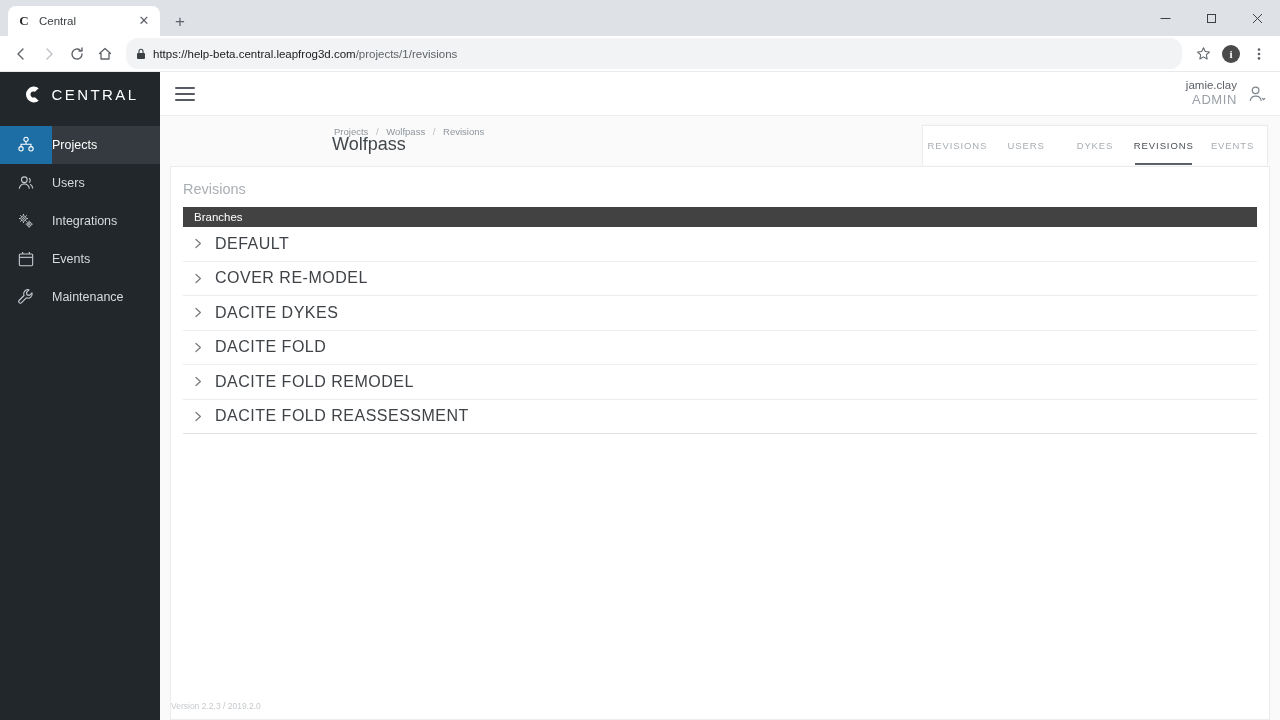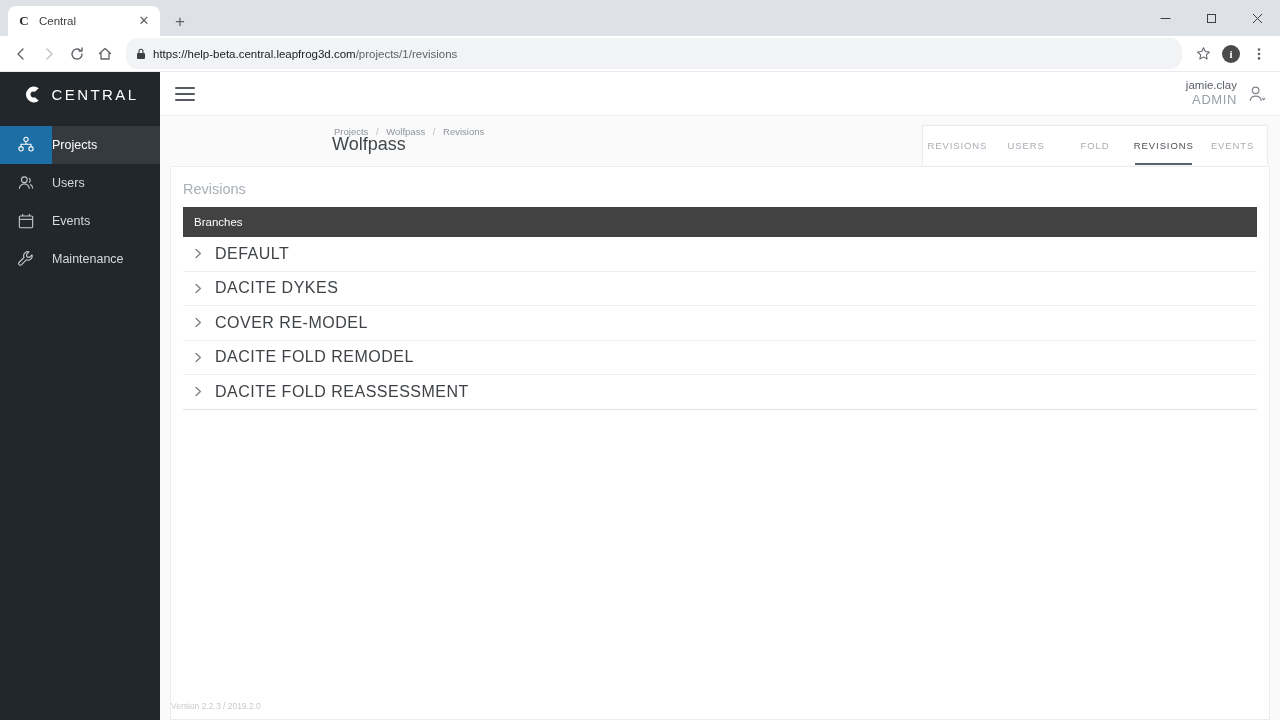--- a/index.html
+++ b/index.html
@@ -168,21 +168,21 @@
 
   .panel {
     margin-top: 42px; flex: 1; background: #ffffff;
     border: 1px solid #ececec; position: relative; min-height: 0;
     display: flex; flex-direction: column;
   }
   .panel-title {
     font-size: 14.5px; color: #a9afb5; padding: 14px 12px 10px 12px; flex: none;
   }
   .branches-bar {
-    margin: 0 12px; height: 30px; background: #424242;
+    margin: 0 12px; height: 20px; background: #424242;
     display: flex; align-items: center; padding: 0 11px; flex: none;
   }
   .branches-bar .bb-label { font-size: 11.5px; color: #ffffff; }
   .branch-list { margin: 0 12px; flex: none; }
   .branch-row {
     height: 34.5px; display: flex; align-items: center;
     border-bottom: 1px solid #ededed; padding-left: 11px; gap: 12px;
   }
   .branch-row:last-child { border-bottom: 1px solid #e2e2e2; }
   .chev { width: 9px; flex: none; display: flex; align-items: center; color: #77797c; }
@@ -305,20 +305,33 @@
             <svg width="20" height="20" viewBox="0 0 24 24" fill="none" stroke="#c7ccd1" stroke-width="1.3">
               <circle cx="10" cy="8" r="3.4"></circle>
                 <path d="M4 19 A6 6 0 0 1 16 19"></path>
               <path d="M15.5 6.2 A3 3 0 0 1 15.5 11.5"></path>
                 <path d="M17 13.6 A5.6 5.6 0 0 1 20 18.6"></path>
             </svg>
           </span>
           <span class="navlabel">Users</span>
         </div>
 
+        <div class="navitem">
+          <span class="navicon">
+            <svg width="20" height="20" viewBox="0 0 24 24" fill="none" stroke="#c7ccd1" stroke-width="1.2">
+              <circle cx="9" cy="9" r="3.2"></circle>
+                <circle cx="9" cy="9" r="1.1"></circle>
+              <path d="M9 3.6 V5 M9 13 V14.4 M3.6 9 H5 M13 9 H14.4 M5.2 5.2 L6.2 6.2 M11.8 11.8 L12.8 12.8 M12.8 5.2 L11.8 6.2 M6.2 11.8 L5.2 12.8"></path>
+              <circle cx="15.8" cy="15.8" r="2.6"></circle>
+                <circle cx="15.8" cy="15.8" r="0.9"></circle>
+              <path d="M15.8 11.6 V12.8 M15.8 18.8 V20 M11.6 15.8 H12.8 M18.8 15.8 H20"></path>
+            </svg>
+          </span>
+          <span class="navlabel">Integrations</span>
+        </div>
 
         <div class="navitem">
           <span class="navicon">
             <svg width="20" height="20" viewBox="0 0 24 24" fill="none" stroke="#c7ccd1" stroke-width="1.3">
               <rect x="4" y="6" width="16" height="14" rx="1.3"></rect>
                 <path d="M4 10 H20"></path>
               <path d="M8 6 V3.6 M16 6 V3.6"></path>
             </svg>
           </span>
           <span class="navlabel">Events</span>
@@ -375,21 +388,21 @@
         <div class="page-title">Wolfpass</div>
 
         <div class="tabcard">
           <div class="ptab">
               <span>REVISIONS</span>
             </div>
           <div class="ptab">
               <span>USERS</span>
             </div>
           <div class="ptab">
-              <span>FOLD</span>
+              <span>DYKES</span>
             </div>
           <div class="ptab active">
               <span>REVISIONS</span>
             </div>
           <div class="ptab">
               <span>EVENTS</span>
             </div>
         </div>
 
         <div class="panel">
@@ -410,32 +423,40 @@
               </span>
               <span class="branch-name">DEFAULT</span>
             </div>
 
             <div class="branch-row">
               <span class="chev">
                 <svg width="9" height="11" viewBox="0 0 9 11">
                     <path d="M2 1.5 L6.4 5.5 L2 9.5" stroke="currentColor" stroke-width="1.2" fill="none" stroke-linecap="round" stroke-linejoin="round"></path>
                   </svg>
               </span>
+              <span class="branch-name">COVER RE-MODEL</span>
+            </div>
+
+            <div class="branch-row">
+              <span class="chev">
+                <svg width="9" height="11" viewBox="0 0 9 11">
+                    <path d="M2 1.5 L6.4 5.5 L2 9.5" stroke="currentColor" stroke-width="1.2" fill="none" stroke-linecap="round" stroke-linejoin="round"></path>
+                  </svg>
+              </span>
               <span class="branch-name">DACITE DYKES</span>
             </div>
 
             <div class="branch-row">
               <span class="chev">
                 <svg width="9" height="11" viewBox="0 0 9 11">
                     <path d="M2 1.5 L6.4 5.5 L2 9.5" stroke="currentColor" stroke-width="1.2" fill="none" stroke-linecap="round" stroke-linejoin="round"></path>
                   </svg>
               </span>
-              <span class="branch-name">COVER RE-MODEL</span>
-            </div>
-
+              <span class="branch-name">DACITE FOLD</span>
+            </div>
 
             <div class="branch-row">
               <span class="chev">
                 <svg width="9" height="11" viewBox="0 0 9 11">
                     <path d="M2 1.5 L6.4 5.5 L2 9.5" stroke="currentColor" stroke-width="1.2" fill="none" stroke-linecap="round" stroke-linejoin="round"></path>
                   </svg>
               </span>
               <span class="branch-name">DACITE FOLD REMODEL</span>
             </div>
 

